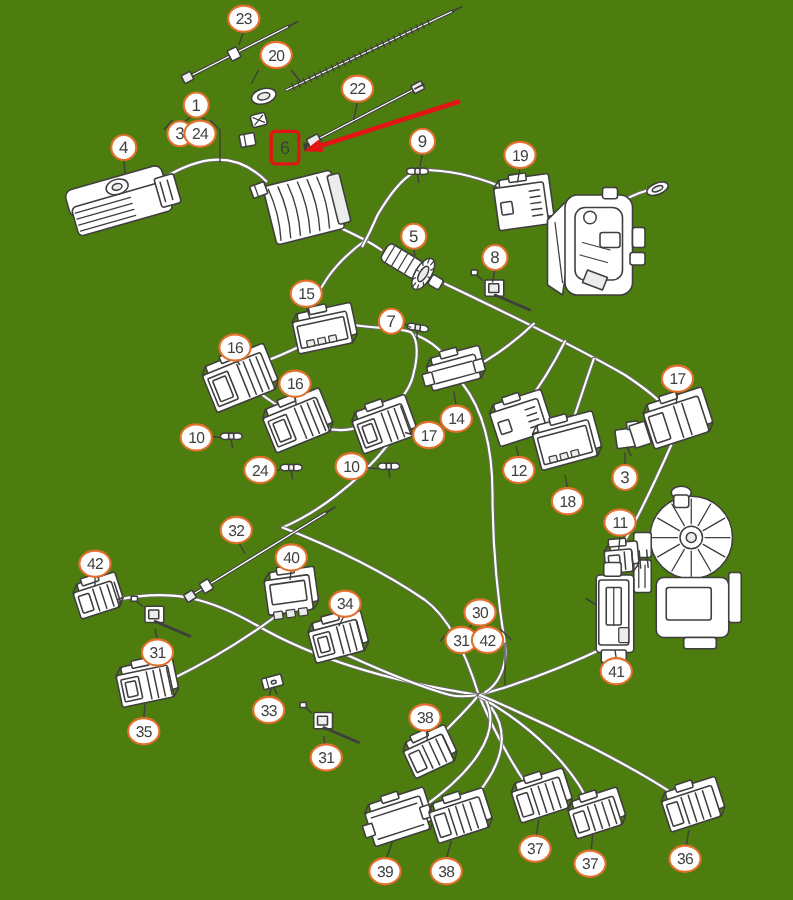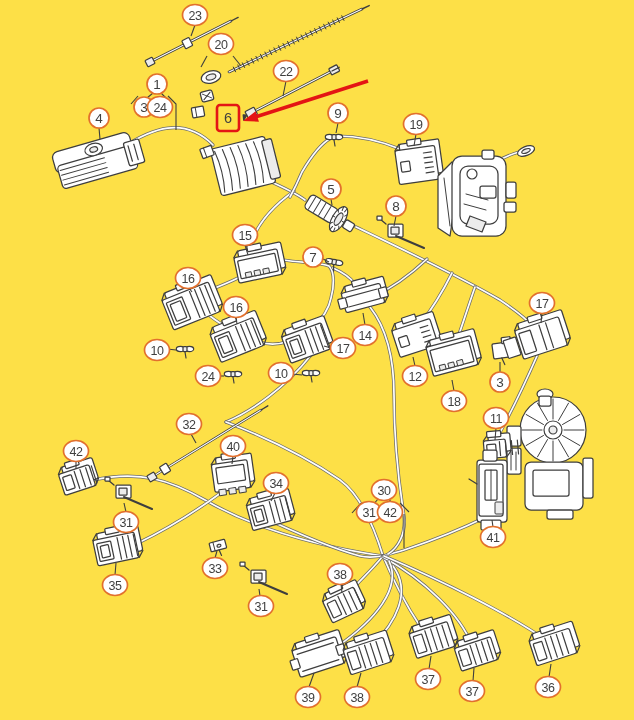--- a/index.html
+++ b/index.html
@@ -1,17 +1,17 @@
 <!DOCTYPE html>
 <html><head>
 <meta charset="utf-8">
 <style>
   html,body{margin:0;padding:0;background:#ffffff;width:634px;height:720px;overflow:hidden;
     font-family:"Liberation Sans", sans-serif;}
-  .stage{position:relative;width:634px;height:720px;background:#fde047;}
+  .stage{position:relative;width:634px;height:720px;background:#4d7c0f;}
   svg{display:block;}
   .callout text{font-family:"Liberation Sans", sans-serif;}
 </style>
 </head>
 <body>
 
 <div class="stage">
   <svg id="diagram-svg" xmlns="http://www.w3.org/2000/svg" width="634" height="720" viewBox="0 0 634 720">
       <g>
         <path d="M122,148 C152,128 184,116 213,145" fill="none" stroke="#6b6b6b" stroke-width="3.2" stroke-linecap="round"></path>

